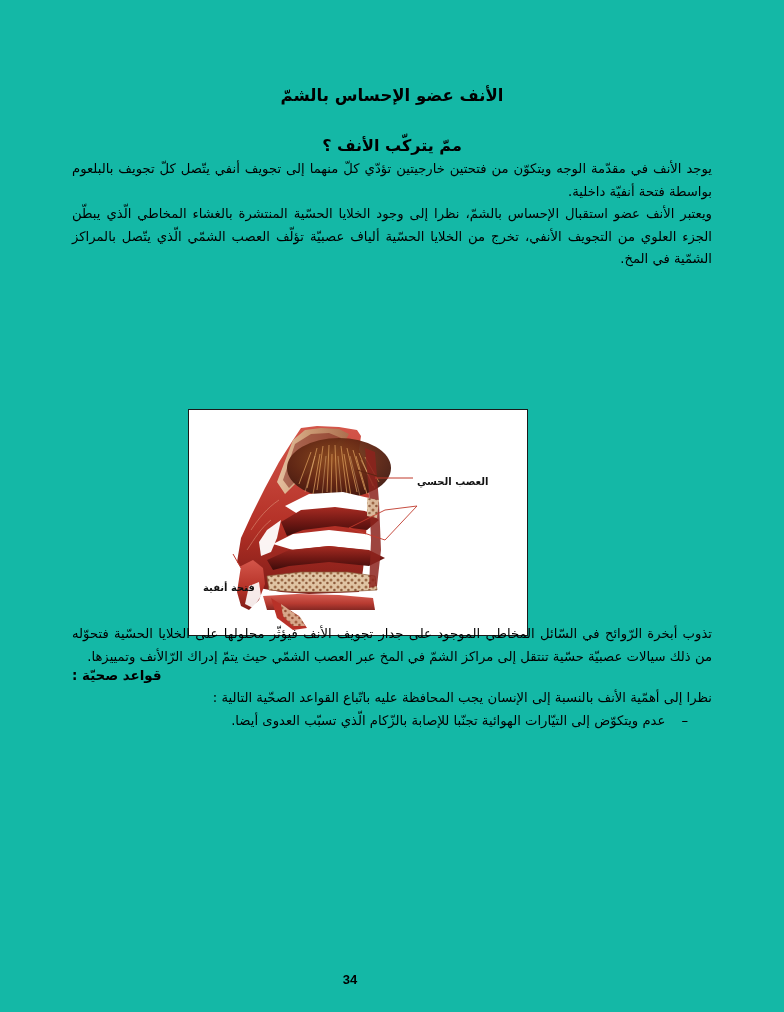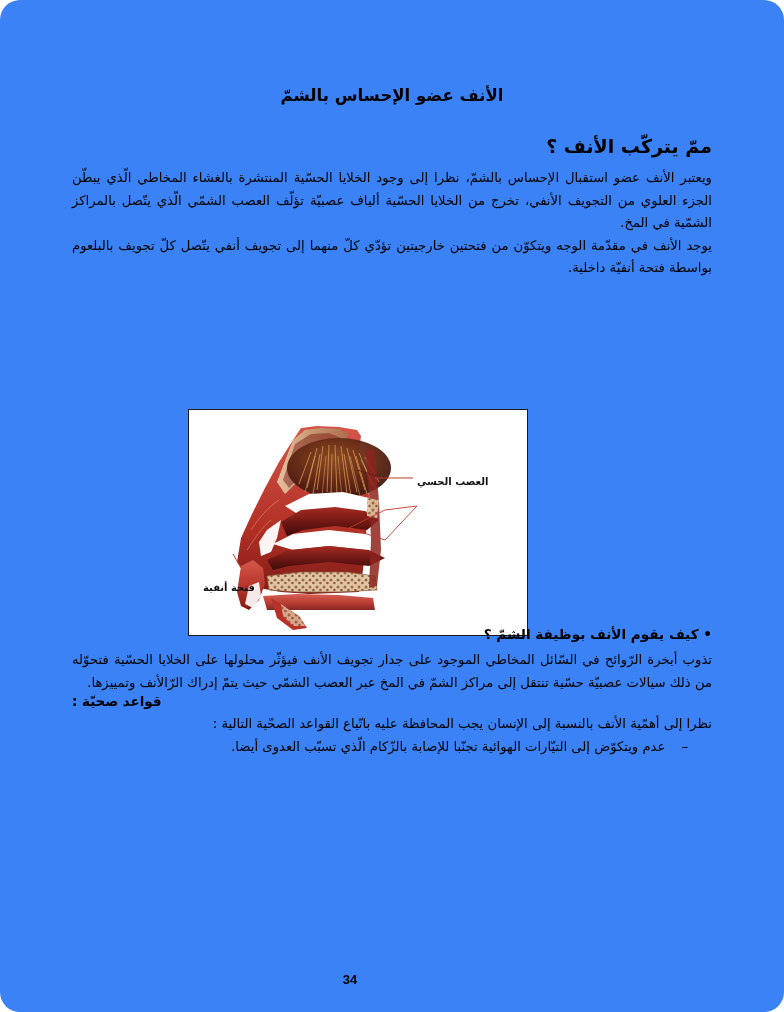--- a/index.html
+++ b/index.html
@@ -13,22 +13,21 @@
     height: 1012px;
     position: relative;
     font-family: "DejaVu Sans", "Liberation Sans", sans-serif;
     color: #000000;
     overflow: hidden;
   }
 
   .page {
     position: absolute;
     inset: 0;
-    background: #3b82f6;
-    border-radius: 20px;
+    background: #14b8a6;
   }
 
   
   .doc-title {
     position: absolute;
     top: 74px;
     left: 0;
     width: 784px;
     text-align: center;
     font-size: 16.5px;
@@ -56,26 +55,26 @@
     text-align: justify;
     text-align-last: right;
   }
 
   .intro {
     margin-bottom: 16px;
     text-align: right;
   }
 
   .heading-q {
-    margin: 0 0 10px 0;
-    font-size: 19px;
+    margin: 0 0 1px 0;
+    font-size: 16px;
     font-weight: bold;
     line-height: 22px;
     direction: rtl;
-    text-align: right;
+    text-align: center;
   }
 
   .block-gap { margin-bottom: 11px; }
   .block-gap-sm { margin-bottom: 5px; }
 
   
   .figure {
     position: absolute;
     top: 393px;
     left: 148px;
@@ -167,23 +166,23 @@
 
 <div class="page">
 
   <h1 class="doc-title">الأنف عضو الإحساس بالشمّ</h1>
 
   <div class="content">
 
 
     <h2 class="heading-q">ممّ يتركّب الأنف ؟</h2>
 
+    <p class="para block-gap">يوجد الأنف في مقدّمة الوجه ويتكوّن من فتحتين خارجيتين تؤدّي كلّ منهما إلى تجويف أنفي يتّصل كلّ تجويف بالبلعوم بواسطة فتحة أنفيّة داخلية.</p>
+
     <p class="para">ويعتبر الأنف عضو استقبال الإحساس بالشمّ، نظرا إلى وجود الخلايا الحسّية المنتشرة بالغشاء المخاطي الّذي يبطّن الجزء العلوي من التجويف الأنفي، تخرج من الخلايا الحسّية ألياف عصبيّة تؤلّف العصب الشمّي الّذي يتّصل بالمراكز الشمّية في المخ.</p>
-
-    <p class="para block-gap">يوجد الأنف في مقدّمة الوجه ويتكوّن من فتحتين خارجيتين تؤدّي كلّ منهما إلى تجويف أنفي يتّصل كلّ تجويف بالبلعوم بواسطة فتحة أنفيّة داخلية.</p>
   </div>
 
   <figure class="figure">
     <div class="figure-inner">
       <svg class="fig-svg" viewBox="0 0 338 225" preserveAspectRatio="xMidYMid meet">
         <defs>
           <linearGradient id="gTissue" x1="0" y1="0" x2="1" y2="1">
             <stop offset="0%" stop-color="#c0392b"></stop>
             <stop offset="50%" stop-color="#8e2420"></stop>
             <stop offset="100%" stop-color="#5f1513"></stop>
@@ -288,21 +287,20 @@
       </svg>
     </div>
 
     <span class="fig-label label-nerve">العصب الحسي</span>
 
     <span class="fig-label label-nostril">فتحة أنفية</span>
   </figure>
 
   <div class="content-lower">
 
-    <h2 class="bullet-head">• كيف يقوم الأنف بوظيفة الشمّ ؟</h2>
 
     <p class="para block-gap">تذوب أبخرة الرّوائح في السّائل المخاطي الموجود على جدار تجويف الأنف فيؤثّر محلولها على الخلايا الحسّية فتحوّله من ذلك سيالات عصبيّة حسّية تنتقل إلى مراكز الشمّ في المخ عبر العصب الشمّي حيث يتمّ إدراك الرّالأنف وتمييزها.</p>
 
 
     <h3 class="rules-head">قواعد صحيّة :</h3>
 
     <p class="para block-gap-sm">نظرا إلى أهمّية الأنف بالنسبة إلى الإنسان يجب المحافظة عليه باتّباع القواعد الصحّية التالية :</p>
 
     <ul class="rules">
       <li>

